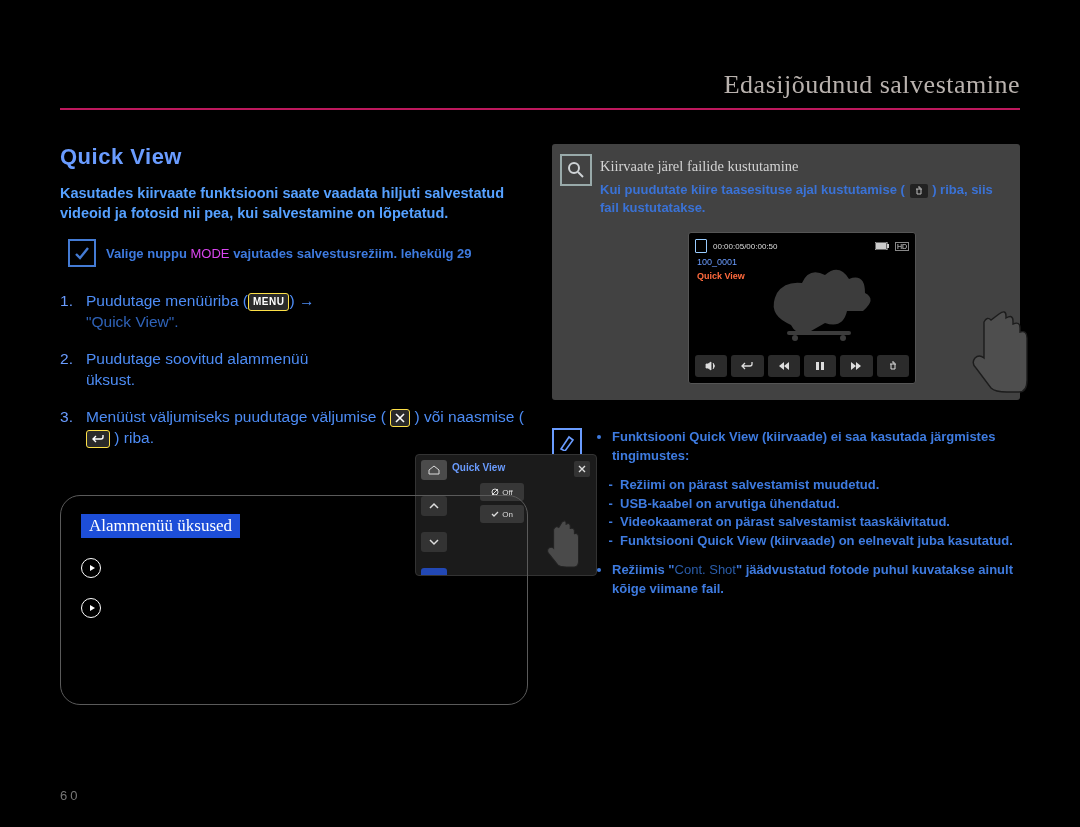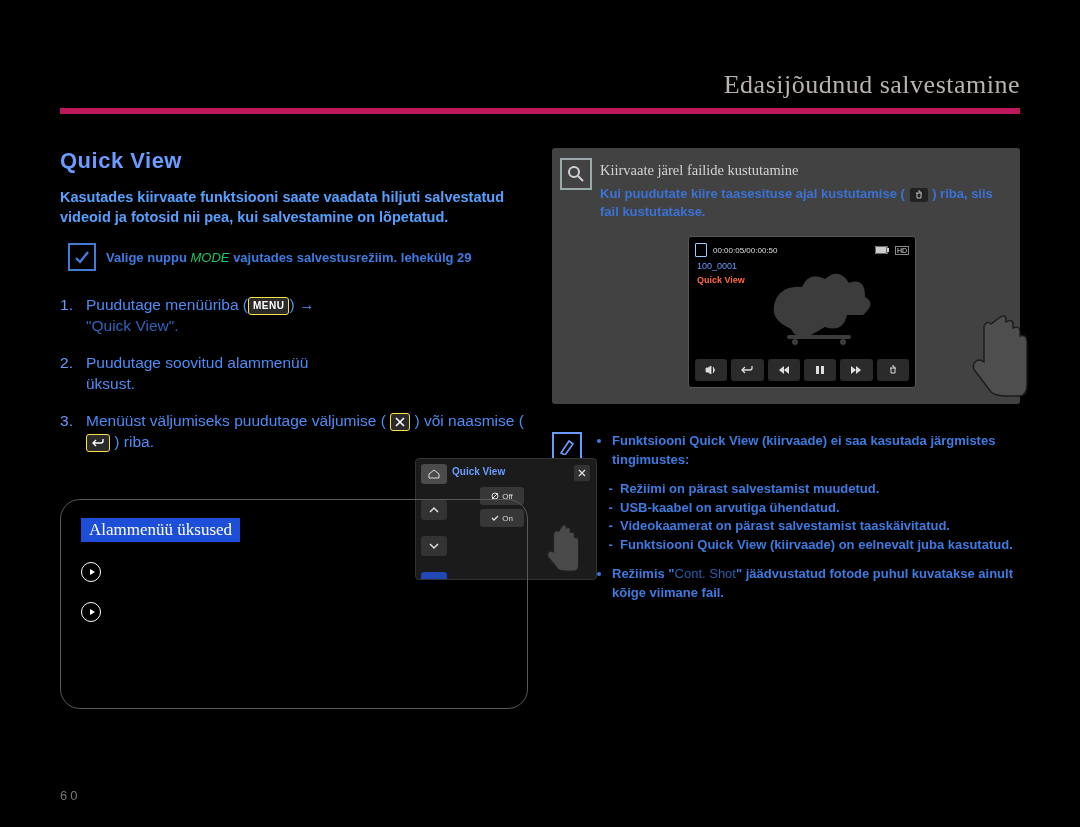--- a/index.html
+++ b/index.html
@@ -13,21 +13,21 @@
     color: #fff;
   }
   .page {
     position: absolute;
     left: 60px;
     right: 60px;
     top: 70px;
     bottom: 50px;
   }
   .header-line {
-    border-bottom: 6px solid #be185d;
+    border-bottom: 2px solid #be185d;
     padding-bottom: 8px;
     text-align: right;
     color: #b9b2ae;
     font-family: Georgia, "Times New Roman", serif;
     font-size: 26px;
     font-weight: 300;
     letter-spacing: 0.5px;
   }
   .columns {
     display: flex;
@@ -72,21 +72,21 @@
     display: flex;
     align-items: center;
     justify-content: center;
   }
   .prereq-icon svg { display:block; }
   .prereq-text {
     color: #3e7be0;
     font-size: 13px;
     font-weight: bold;
   }
-  .prereq-text .mode { color:#22c55e; font-weight: normal; font-style: italic; }
+  .prereq-text .mode { color:#d946ef; font-weight: normal; }
   ol.steps {
     margin: 0;
     padding: 0;
     list-style: none;
     counter-reset: st;
   }
   ol.steps > li {
     counter-increment: st;
     position: relative;
     padding-left: 26px;

